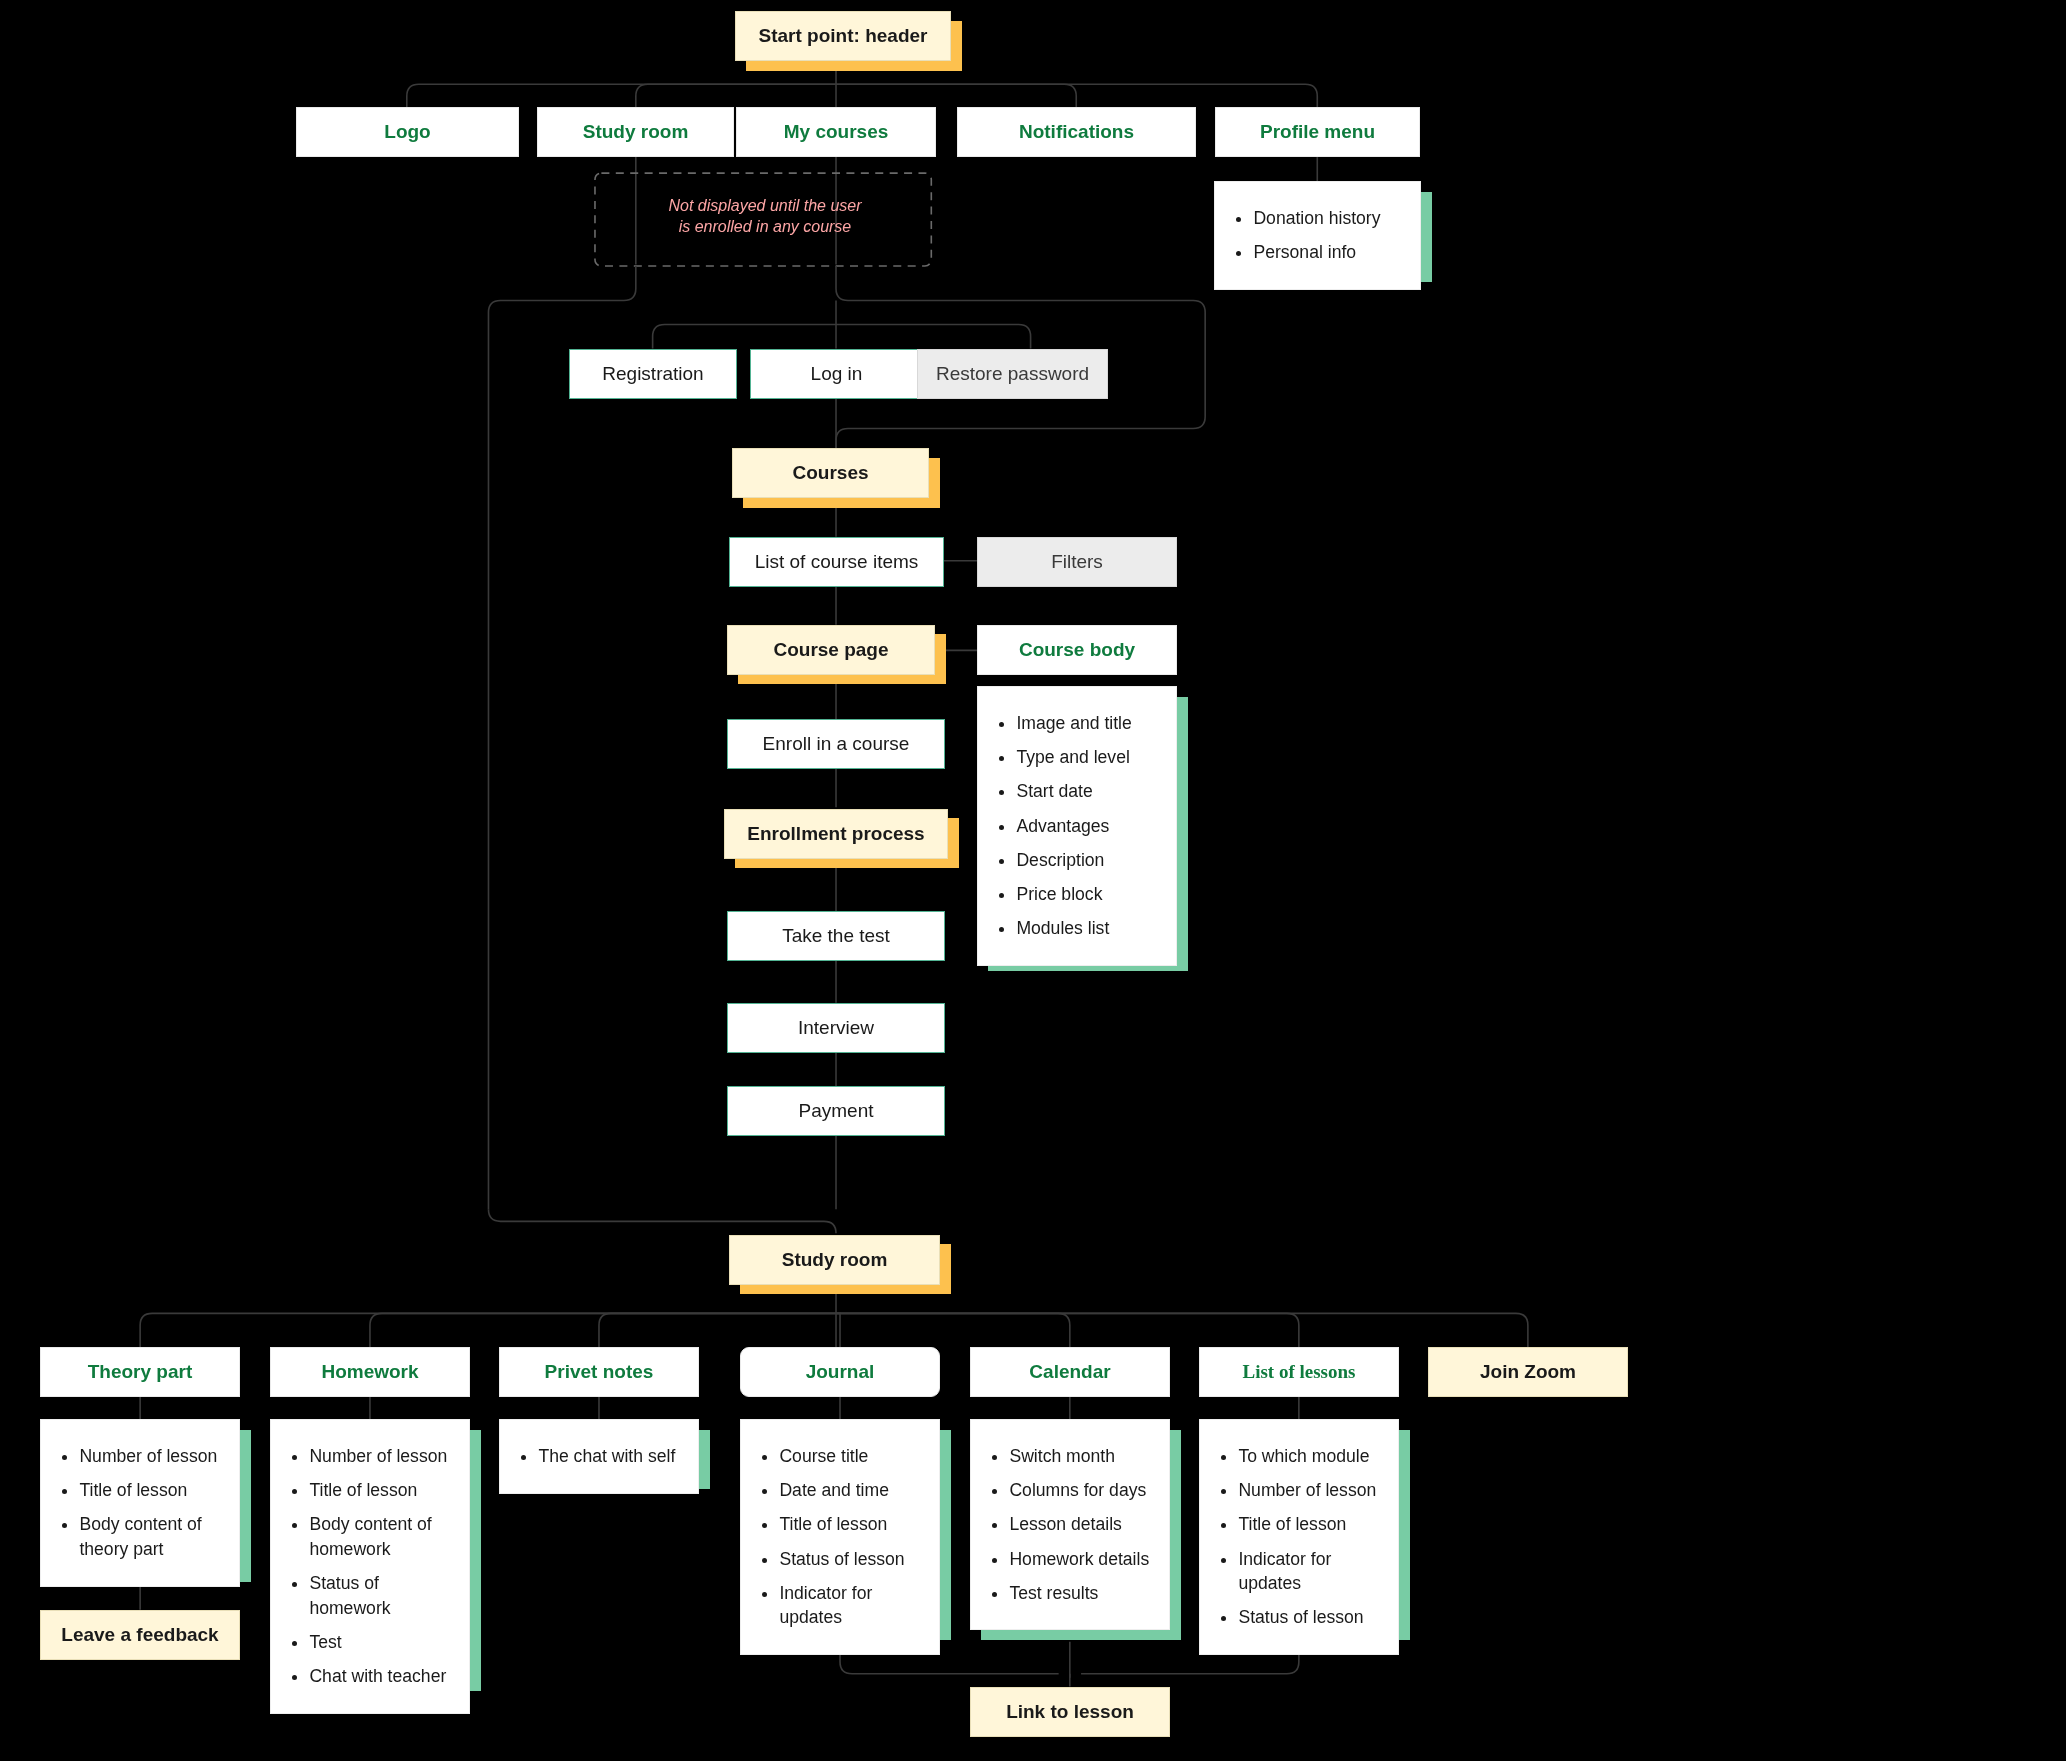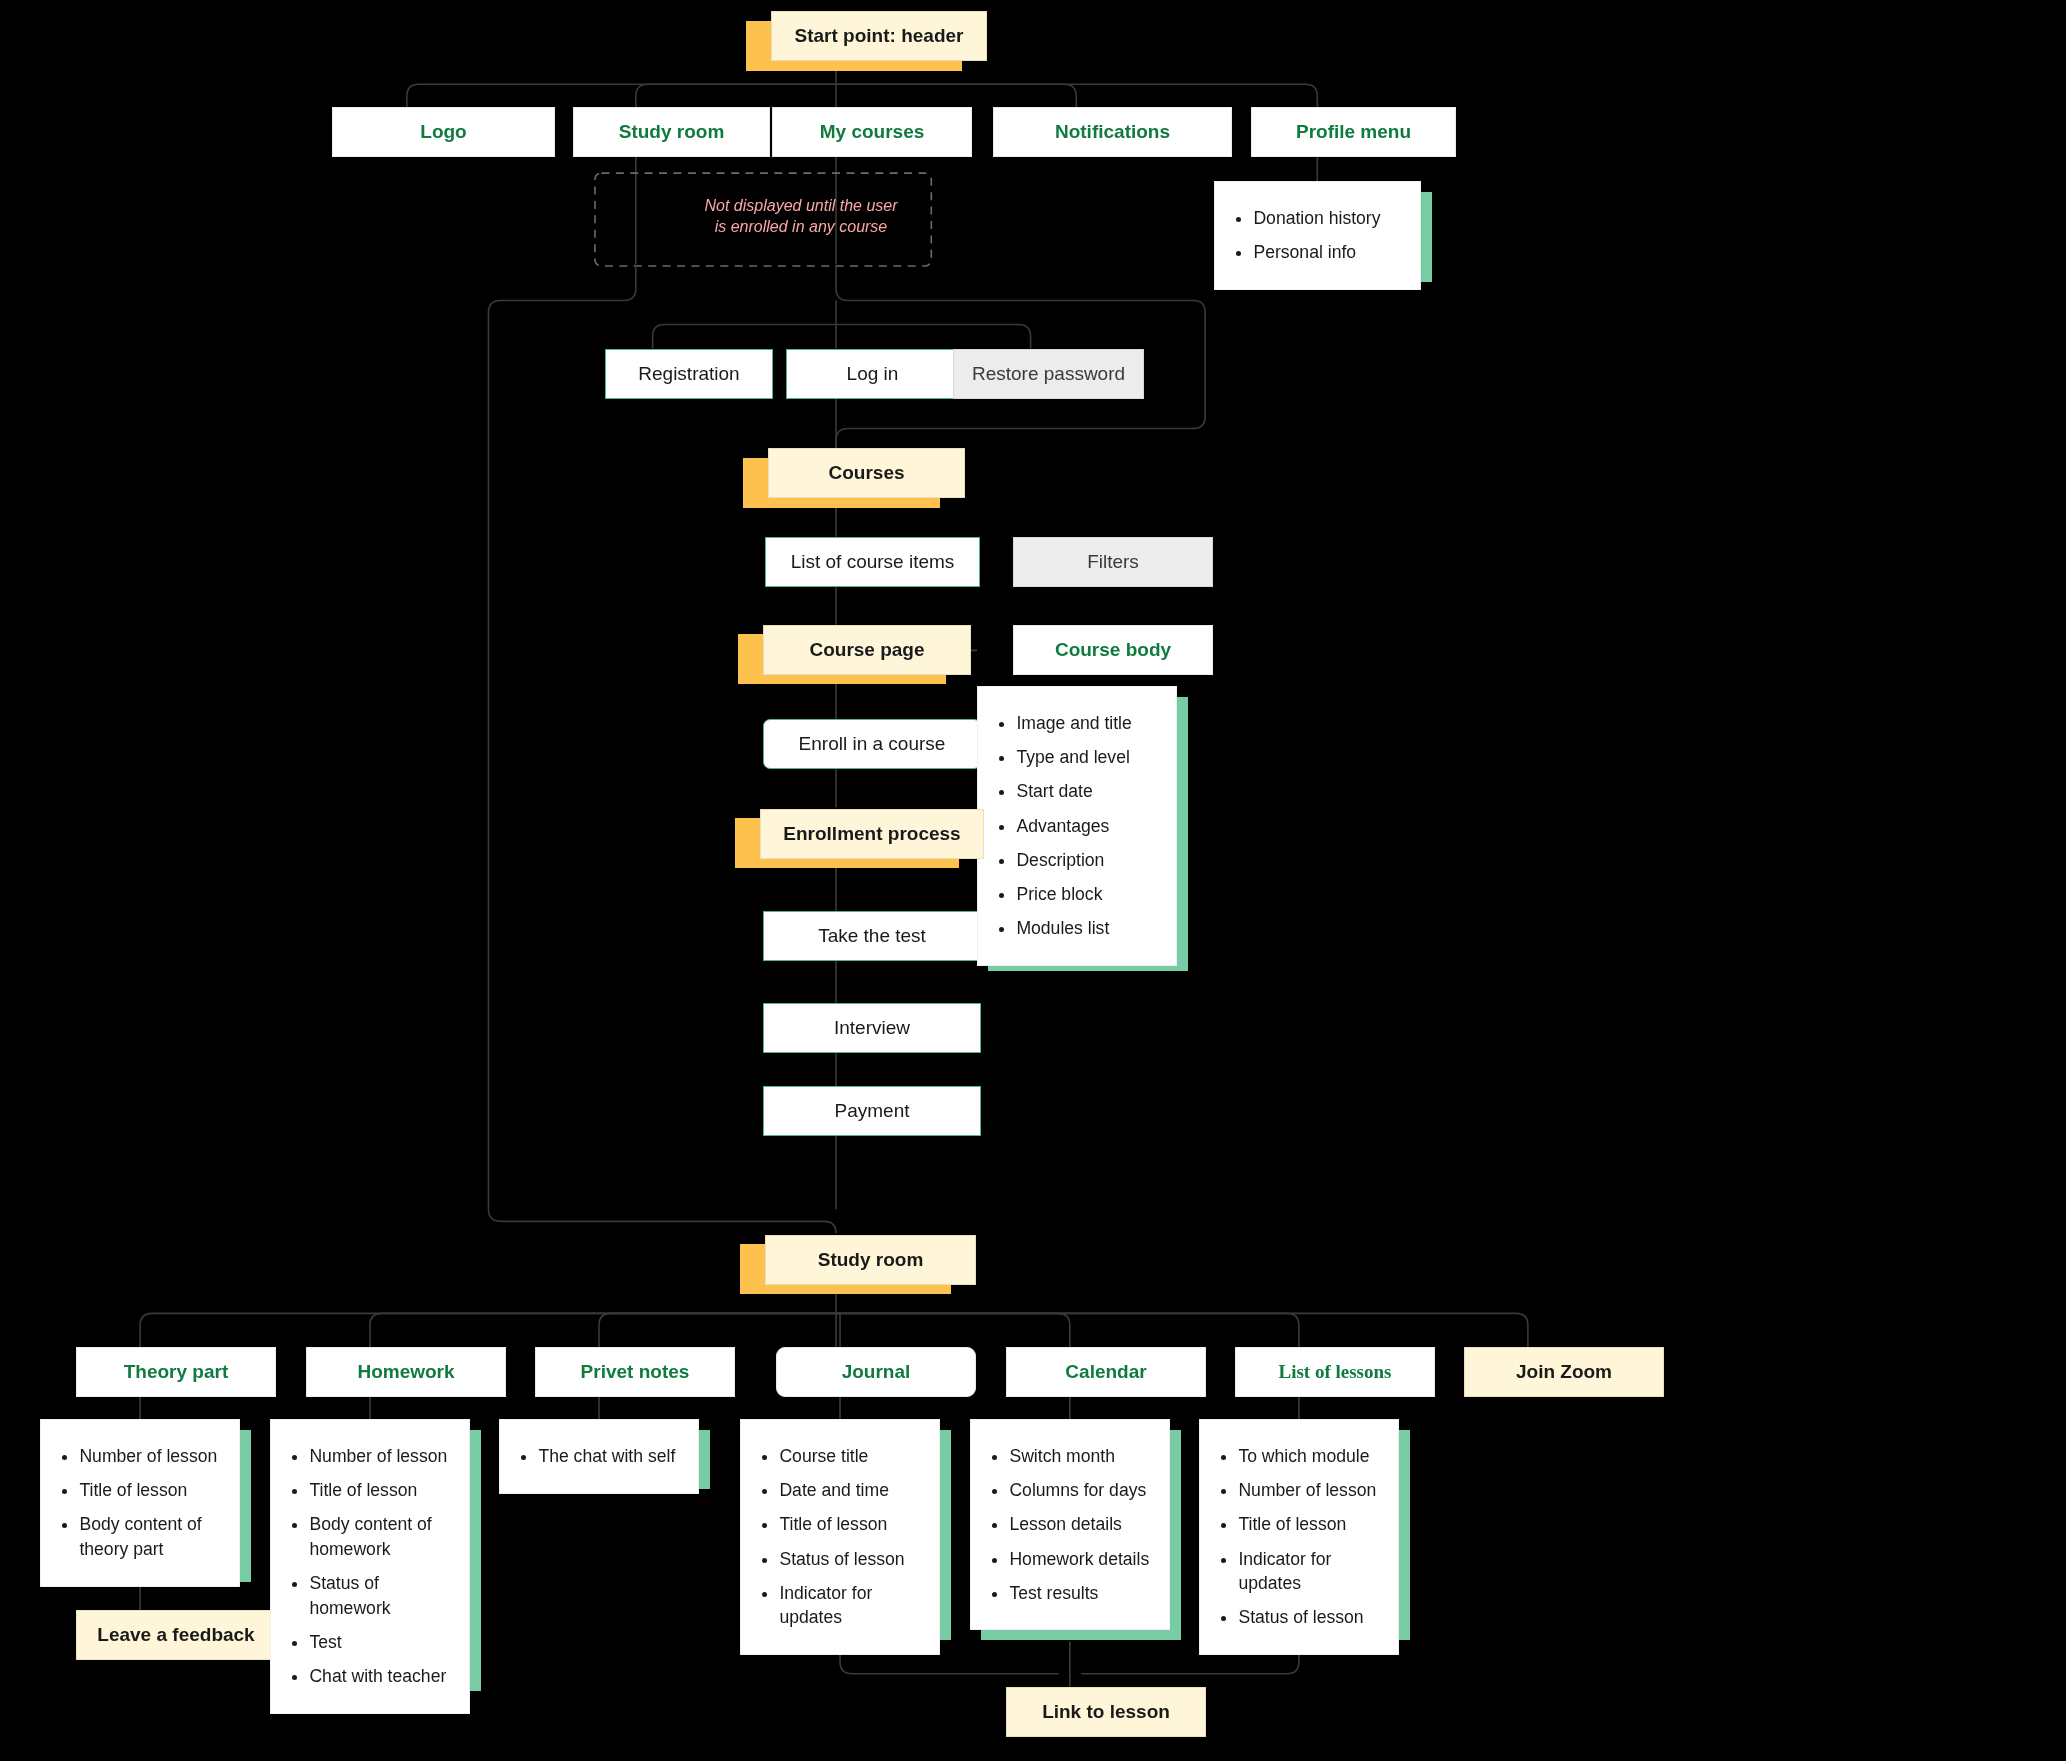--- a/index.html
+++ b/index.html
@@ -14,21 +14,21 @@
     --teal-border:#52b393;
     --line:#3a3a3a;
   }
   *{box-sizing:border-box;}
   html,body{margin:0;padding:0;background:var(--bg);font-family:"Segoe UI",Arial,sans-serif;}
   .stage{position:relative;width:2066px;height:1762px;background:var(--bg);overflow:hidden;}
   svg.wires{position:absolute;inset:0;width:2066px;height:1762px;pointer-events:none;}
   svg.wires path,svg.wires line,svg.wires rect{stroke:var(--line);stroke-width:2;fill:none;}
   svg.wires rect.dash{stroke-dasharray:10 8;stroke:#6a6a6a;}
 
-  .node{position:absolute;display:flex;align-items:center;justify-content:center;font-size:19px;line-height:1.3;color:var(--ink);padding:6.4px 13px;margin-left:36px;}
+  .node{position:absolute;display:flex;align-items:center;justify-content:center;font-size:19px;line-height:1.3;color:var(--ink);padding:6.4px 13px;}
   .node.green{color:var(--green-ink);font-weight:600;}
 
   
   .box-white-teal{background:var(--white);border:1.6px solid var(--teal-border);}
   .box-white-plain{background:var(--white);border:1.6px solid #eaeaea;}
   .box-grey{background:var(--grey);border:1.6px solid #d8d8d8;color:#3a3a3a;}
   .box-cream{background:var(--cream);border:1.2px solid #e9dfb8;color:var(--ink);font-weight:600;}
   .note{font-style:italic;color:#fca5a5;font-size:16px;}
 
   
@@ -160,21 +160,21 @@
         <li>Image and title</li>
         <li>Type and level</li>
         <li>Start date</li>
         <li>Advantages</li>
         <li>Description</li>
         <li>Price block</li>
         <li>Modules list</li>
       </ul>
 </div>
 
-<div class="node box-white-teal" style="left:727px;top:719px;width:218px;height:50px;border-radius:7px;">Enroll in a course</div>
+<div class="node box-white-teal" style="left:727px;top:719px;width:218px;height:50px;">Enroll in a course</div>
 
 <div class="shadow" style="left:735px;top:818px;width:224px;height:50px;background:var(--orange);"></div>
 <div class="node box-cream z1" style="left:724px;top:809px;width:224px;height:50px;">Enrollment process</div>
 
 <div class="node box-white-teal" style="left:727px;top:911px;width:218px;height:50px;">Take the test</div>
 <div class="node box-white-teal" style="left:727px;top:1003px;width:218px;height:50px;">Interview</div>
 <div class="node box-white-teal" style="left:727px;top:1086px;width:218px;height:50px;">Payment</div>
 
 <div class="shadow" style="left:740px;top:1244px;width:211px;height:50px;background:var(--orange);"></div>
 <div class="node box-cream z1" style="left:729px;top:1235px;width:211px;height:50px;">Study room</div>

